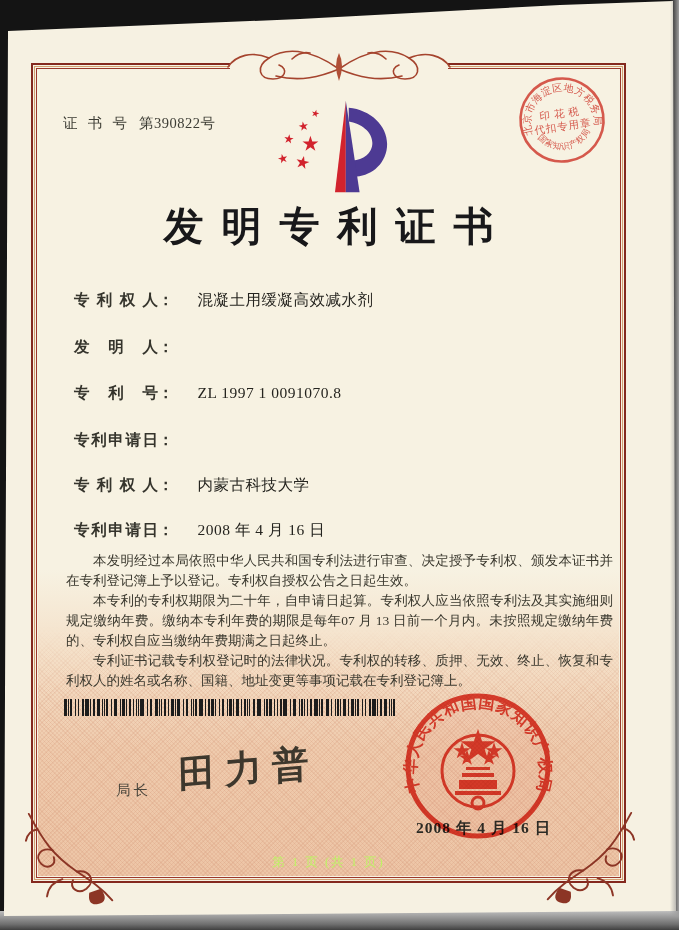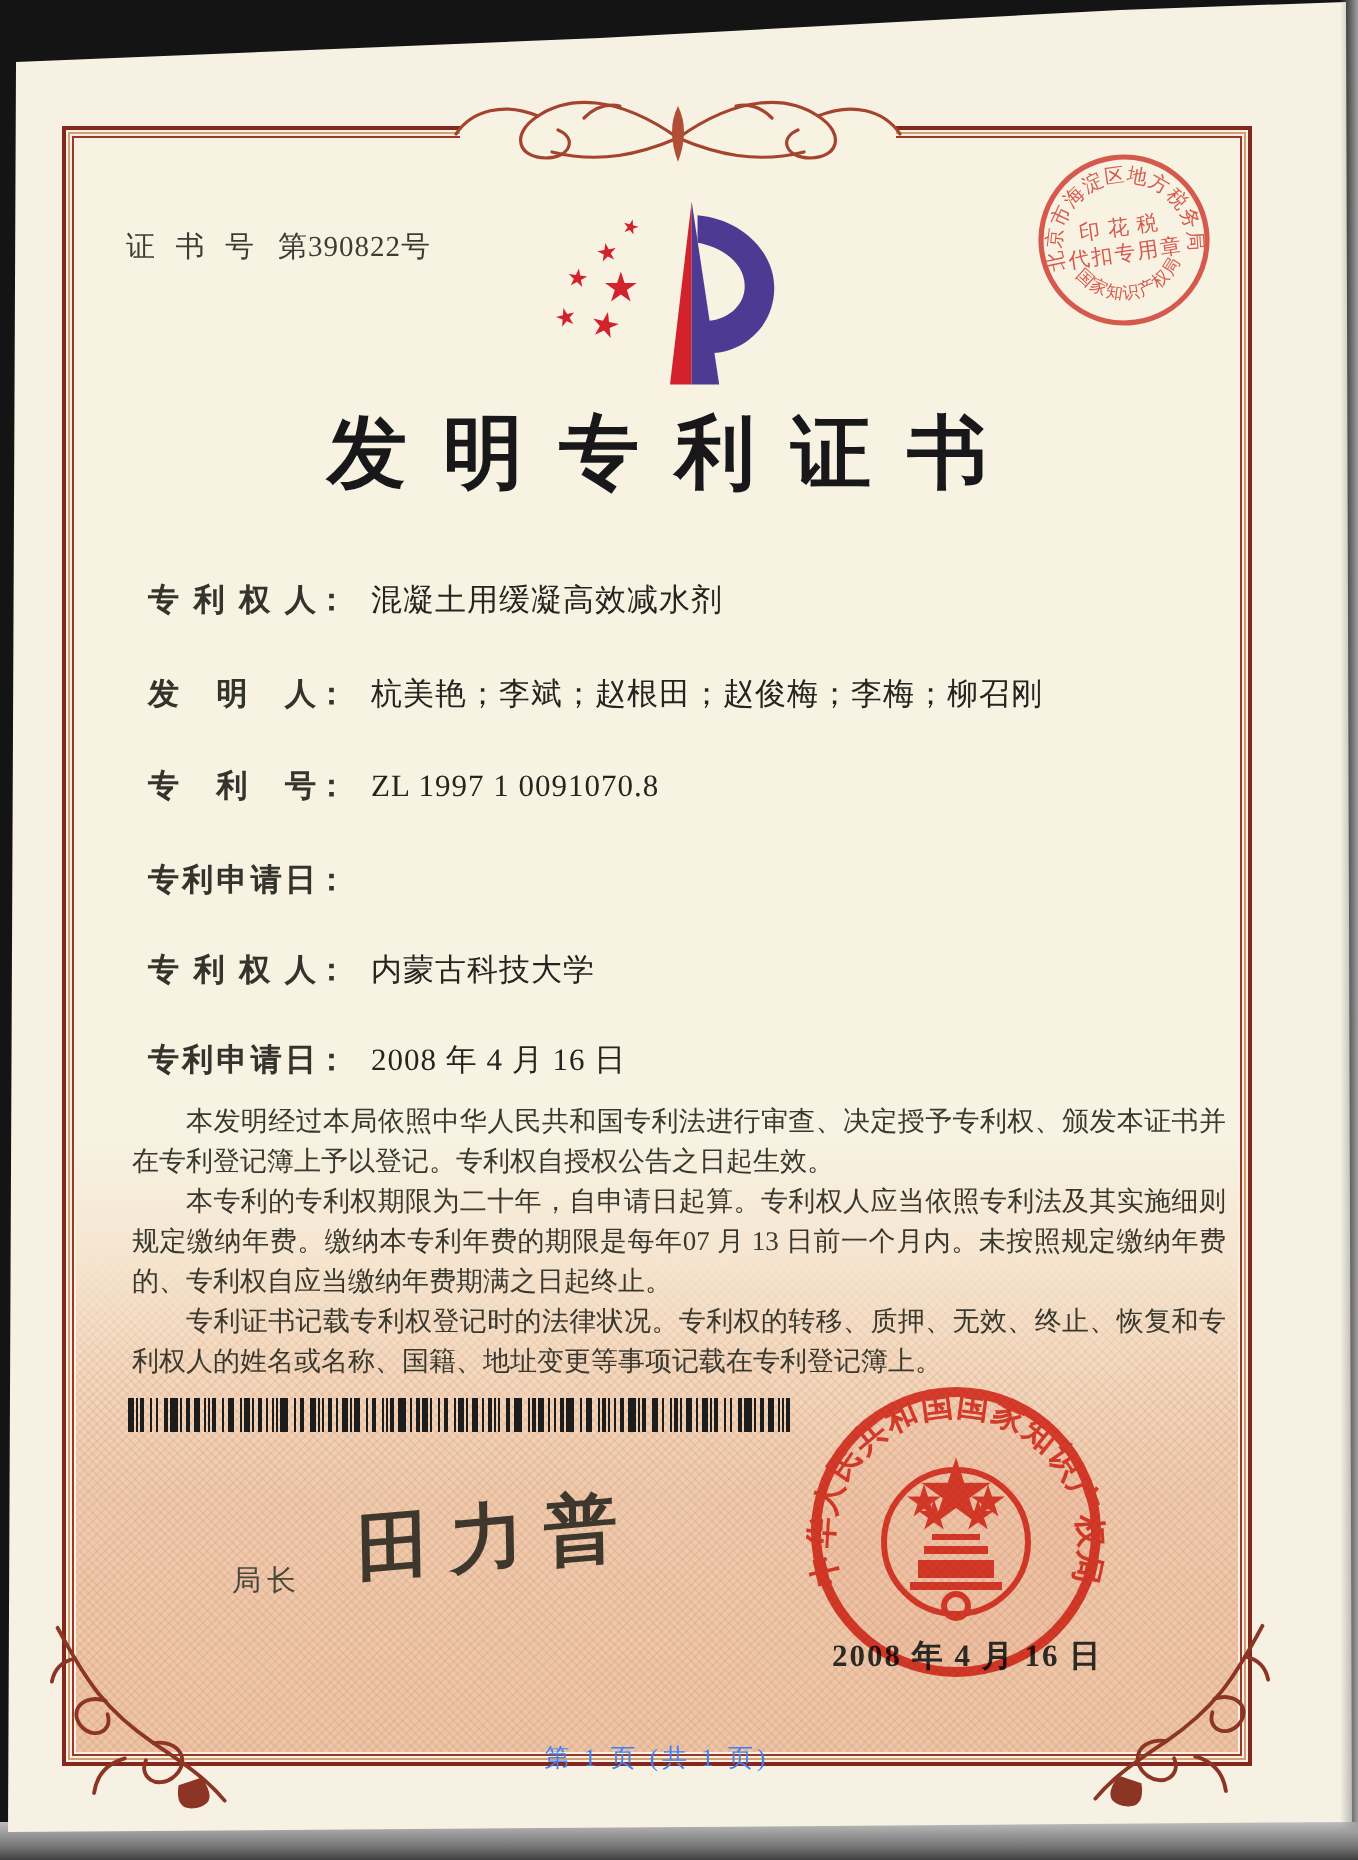--- a/index.html
+++ b/index.html
@@ -56,21 +56,21 @@
   .logo{position:absolute;left:276px;top:97px;z-index:4;}
   .title{
     position:absolute;left:31px;width:595px;top:199px;z-index:4;
     text-align:center;font-size:40px;font-weight:bold;color:#18181a;
     letter-spacing:18px;padding-left:18px;box-sizing:border-box;
   }
   .fields{position:absolute;left:74px;top:0;width:540px;z-index:4;}
   .field-row{position:absolute;left:0;display:flex;align-items:baseline;font-size:15.5px;color:#25241f;}
   .flabel{display:inline-block;width:84px;text-align:justify;text-align-last:justify;font-weight:600;color:#35342c;}
   .fcolon{font-weight:600;color:#35342c;}
-  .fvalue{margin-left:12px;letter-spacing:.5px;}
+  .fvalue{margin-left:24px;letter-spacing:.5px;}
   .paras{
     position:absolute;left:66px;width:547px;top:551px;z-index:4;
     font-size:13.5px;line-height:20px;color:#3a382e;text-align:justify;
   }
   .paras p{margin:0;text-indent:2em;}
   .barcode{
     position:absolute;left:64px;top:699px;width:334px;height:17px;z-index:4;
     display:flex;align-items:stretch;
   }
   .barcode span{display:block;height:100%;background:#1c1c1c;}
@@ -82,21 +82,21 @@
     position:absolute;left:178px;top:744px;z-index:4;
     font-size:37px;font-weight:bold;color:#26251d;
     transform:rotate(-5deg) skewX(-4deg);letter-spacing:10px;opacity:.88;
   }
   .issue-date{
     position:absolute;left:416px;top:818px;z-index:4;
     font-size:15.5px;color:#2b2a24;letter-spacing:1px;font-weight:600;
   }
   .page-footer{
     position:absolute;left:31px;width:595px;top:854px;z-index:4;
-    text-align:center;font-size:12.5px;color:#3b82f6;letter-spacing:2px;margin-top:17px;
+    text-align:center;font-size:12.5px;color:#bef264;letter-spacing:2px;
   }
   .big-seal{position:absolute;left:403px;top:691px;z-index:5;opacity:.93;mix-blend-mode:multiply;}
   .tax-stamp{position:absolute;left:517px;top:75px;z-index:5;opacity:.88;mix-blend-mode:multiply;transform:rotate(-8deg);}
 </style>
 </head>
 <body>
 
 <div class="scan-bottom"></div>
 <div class="paper"></div>
 <div class="scan-right"></div>
@@ -173,21 +173,20 @@
 
 <div class="fields">
   <div class="field-row" style="top:290px">
     <span class="flabel">专利权人</span>
       <span class="fcolon">：</span>
     <span class="fvalue">混凝土用缓凝高效减水剂</span>
   </div>
   <div class="field-row" style="top:337px">
     <span class="flabel">发明人</span>
       <span class="fcolon">：</span>
-    <span class="fvalue">杭美艳；李斌；赵根田；赵俊梅；李梅；柳召刚</span>
   </div>
   <div class="field-row" style="top:383px">
     <span class="flabel">专利号</span>
       <span class="fcolon">：</span>
     <span class="fvalue">ZL 1997 1 0091070.8</span>
   </div>
   <div class="field-row" style="top:430px">
     <span class="flabel">专利申请日</span>
       <span class="fcolon">：</span>
   </div>

